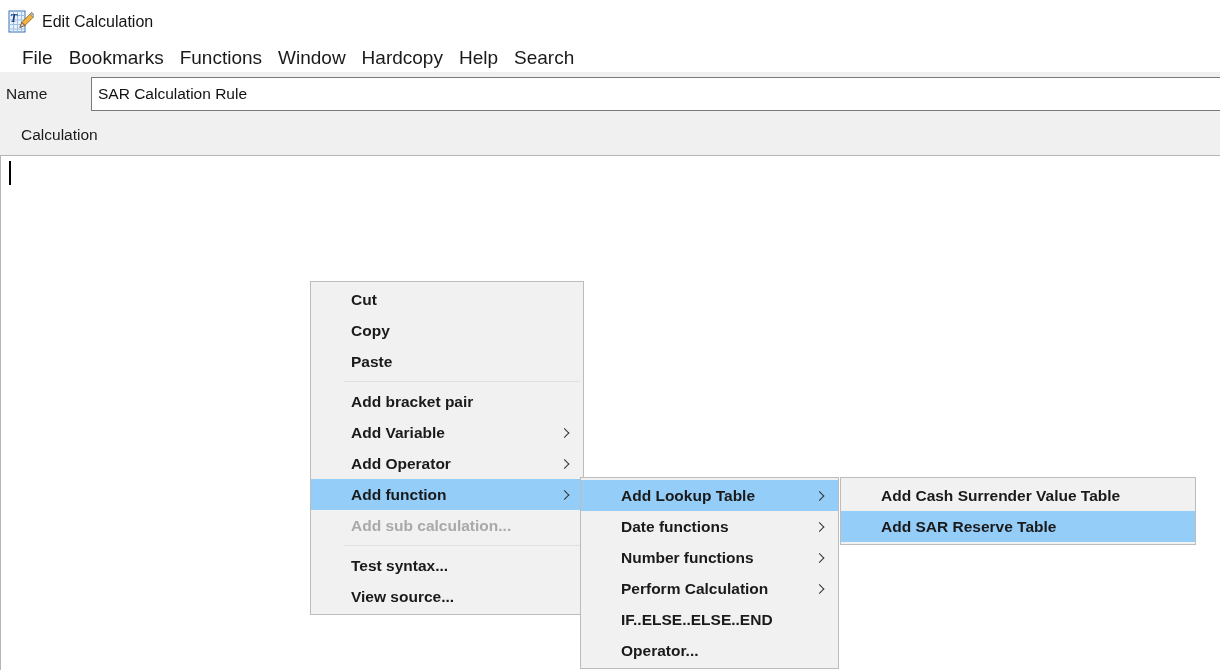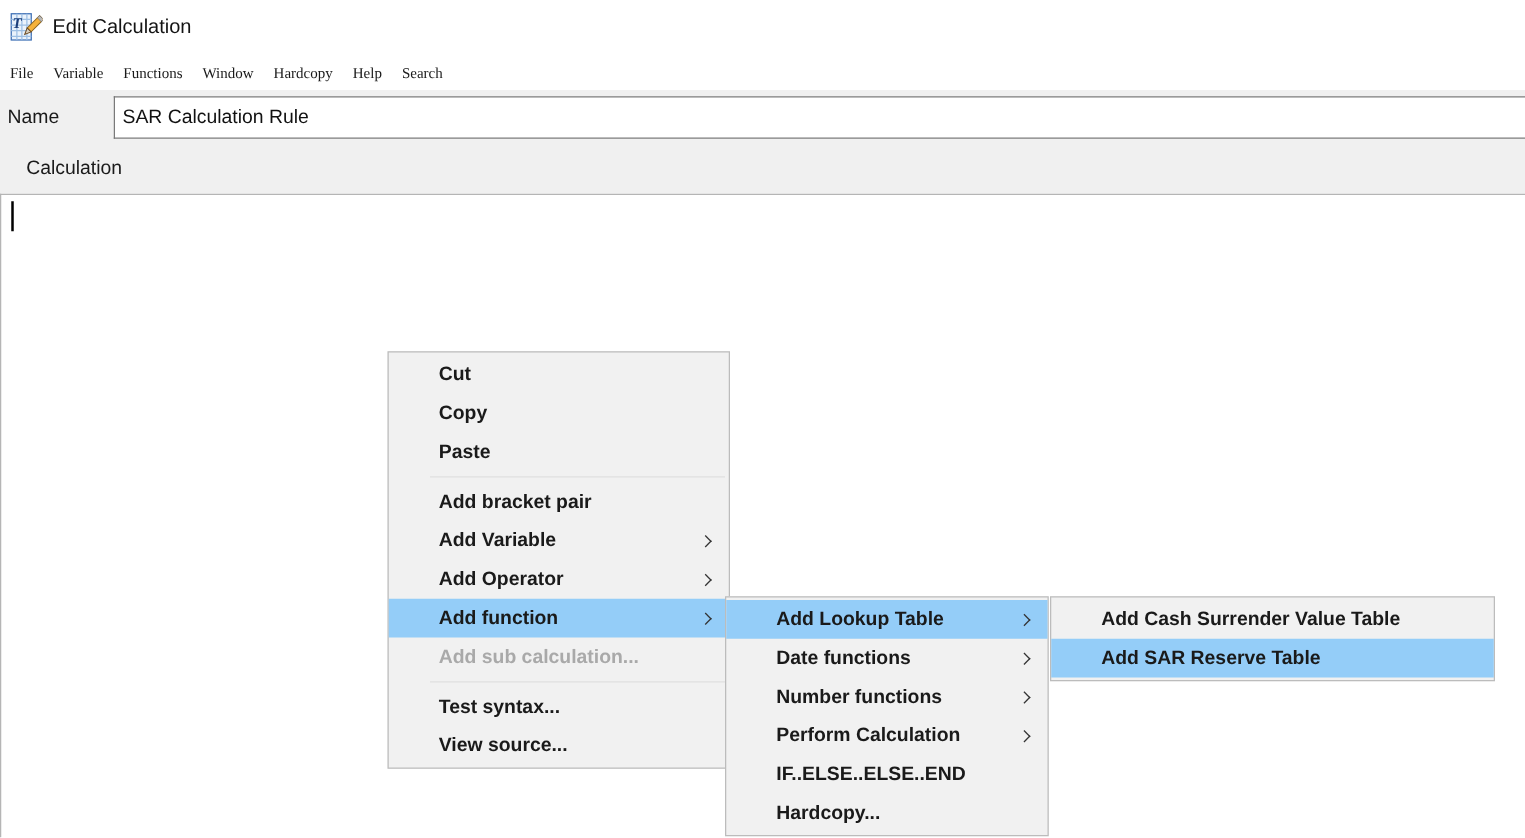--- a/index.html
+++ b/index.html
@@ -6,21 +6,21 @@
   html,body { width:1220px; height:670px; overflow:hidden; background:#fff;
               font-family:"Liberation Sans", sans-serif; color:#1a1a1a; }
   .window { position:relative; width:1220px; height:670px; background:#fff; }
 
   
   .titlebar { height:44px; display:flex; align-items:center; padding-left:8px; background:#fff; }
   .titlebar .appicon { width:26px; height:26px; margin-right:8px; flex:0 0 auto; }
   .titlebar .title { font-size:16px; color:#141414; }
 
   
-  .menubar { height:28px; display:flex; align-items:center; padding-left:0; background:#fff; font-size:12px;font-family:Liberation Serif, serif; }
+  .menubar { height:28px; display:flex; align-items:center; padding-left:14px; background:#fff; font-size:19px; }
   .menubar .mbi { padding:3px 8px; cursor:default; }
 
   
   .grayblock { background:#f0f0f0; height:83px; }
   .name-row { height:43px; display:flex; align-items:center; }
   .name-label { width:62px; padding-left:6px; font-size:15.5px; flex:0 0 auto; }
   .name-input { flex:1; height:34px; border:1px solid #7a7a7a; border-right:none;
                 font-family:"Liberation Sans", sans-serif; font-size:15.5px; padding:0 6px;
                 background:#fff; color:#111; outline:none;margin-left:29px; }
   .calc-label-row { height:40px; display:flex; align-items:center;padding-left:12px; }
@@ -61,21 +61,21 @@
         <rect x="16" y="2" width="4.4" height="14" fill="#f5b23c" stroke="#8a6320" stroke-width="0.8"></rect>
         <polygon points="16,16 20.4,16 18.2,21" fill="#d8cfc0" stroke="#6b4a1f" stroke-width="0.8"></polygon>
         <rect x="16" y="2" width="4.4" height="2.5" fill="#b9b9b9" stroke="#777" stroke-width="0.6"></rect>
       </g>
     </svg>
     <span class="title">Edit Calculation</span>
   </div>
 
   <div class="menubar">
     <span class="mbi">File</span>
-    <span class="mbi">Variable</span>
+    <span class="mbi">Bookmarks</span>
     <span class="mbi">Functions</span>
     <span class="mbi">Window</span>
     <span class="mbi">Hardcopy</span>
     <span class="mbi">Help</span>
     <span class="mbi">Search</span>
   </div>
 
   <div class="grayblock">
     <div class="name-row">
       <span class="name-label">Name</span>
@@ -142,21 +142,21 @@
         <span class="chev"></span>
       </div>
     <div class="mi">
         <span class="lbl">Perform Calculation</span>
         <span class="chev"></span>
       </div>
     <div class="mi">
         <span class="lbl">IF..ELSE..ELSE..END</span>
       </div>
     <div class="mi">
-        <span class="lbl">Hardcopy...</span>
+        <span class="lbl">Operator...</span>
       </div>
   </div>
 
   <div class="menu" id="lookup-submenu">
     <div class="mi">
         <span class="lbl">Add Cash Surrender Value Table</span>
       </div>
     <div class="mi hl">
         <span class="lbl">Add SAR Reserve Table</span>
       </div>

